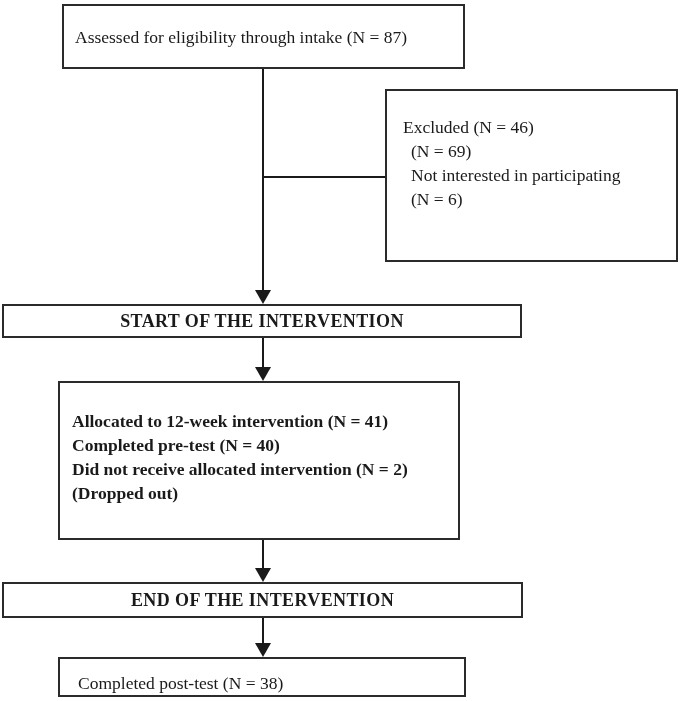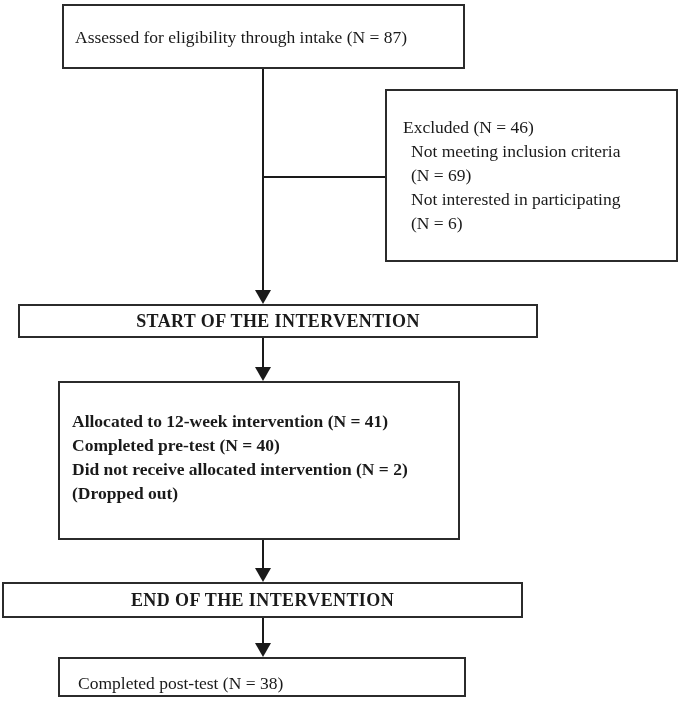--- a/index.html
+++ b/index.html
@@ -51,21 +51,21 @@
     width: 0;
     height: 0;
     border-left: 8px solid transparent;
     border-right: 8px solid transparent;
     border-top: 14px solid #1a1a1a;
   }
   
   #node-assessed   { left: 62px;  top: 4px;   width: 403px; height: 65px;  padding-left: 11px; }
   #node-excluded   { left: 385px; top: 89px;  width: 293px; height: 173px; padding: 24px 8px 12px 16px; }
   #node-excluded .sub { padding-left: 8px; }
-  #banner-start    { left: 2px;   top: 304px; width: 520px; height: 34px; margin-left: 16px; }
+  #banner-start    { left: 2px;   top: 304px; width: 520px; height: 34px; }
   #node-allocated  { left: 58px;  top: 381px; width: 402px; height: 159px; padding: 26px 8px 0 12px; font-weight: bold; }
   #banner-end      { left: 2px;   top: 582px; width: 521px; height: 36px; }
   #node-posttest   { left: 58px;  top: 657px; width: 408px; height: 40px;  padding-left: 18px; align-items: flex-end; }
   
   #conn-assessed-start       { left: 262px; top: 69px;  height: 223px; }
   #arrow-into-start          { left: 255px; top: 290px; }
   #conn-branch-excluded      { left: 263px; top: 176px; width: 122px; }
   #conn-start-allocated      { left: 262px; top: 338px; height: 31px; }
   #arrow-into-allocated      { left: 255px; top: 367px; }
   #conn-allocated-end        { left: 262px; top: 540px; height: 30px; }
@@ -82,21 +82,20 @@
     <span>Assessed for eligibility through intake (N = 87)</span>
   </div>
 
   <div class="vline" id="conn-assessed-start"></div>
   <div class="arrowhead" id="arrow-into-start"></div>
 
   <div class="hline" id="conn-branch-excluded"></div>
 
   <div class="node" id="node-excluded">
     <div>Excluded (N = 46)</div>
-    <div class="sub">Not meeting inclusion criteria</div>
     <div class="sub">(N = 69)</div>
     <div class="sub">Not interested in participating</div>
     <div class="sub">(N = 6)</div>
   </div>
 
   <div class="node banner" id="banner-start">
     <span>START OF THE INTERVENTION</span>
   </div>
 
   <div class="vline" id="conn-start-allocated"></div>

